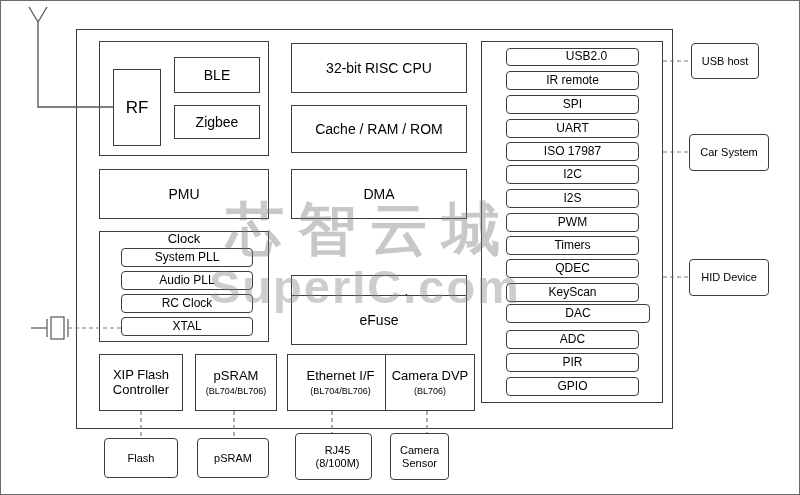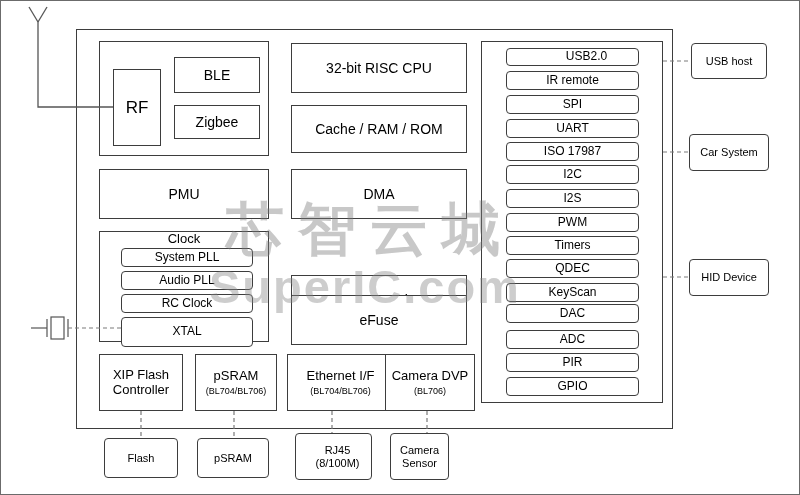--- a/index.html
+++ b/index.html
@@ -73,21 +73,21 @@
   </div>
   <div class="box rounded f12" style="left:120px; top:247px; width:132px; height:19px;">
     <span>System PLL</span>
   </div>
   <div class="box rounded f12" style="left:120px; top:270px; width:132px; height:19px;">
     <span>Audio PLL</span>
   </div>
   <div class="box rounded f12" style="left:120px; top:293px; width:132px; height:19px;">
     <span>RC Clock</span>
   </div>
-  <div class="box rounded f12" style="left:120px; top:316px; width:132px; height:30px;">
+  <div class="box rounded f12" style="left:120px; top:316px; width:132px; height:19px;">
     <span>XTAL</span>
   </div>
 
   <div class="box f14" style="left:290px; top:230px; width:176px; height:50px;margin-top:44px;">
     <span>Crypto Engine</span>
   </div>
   <div class="box f14" style="left:290px; top:294px; width:176px; height:50px;">
     <span>eFuse</span>
   </div>
 
@@ -118,21 +118,21 @@
   </div>
   <div class="box rounded f12" style="left:505px; top:235px; width:133px; height:19px;">
     <span>Timers</span>
   </div>
   <div class="box rounded f12" style="left:505px; top:258px; width:133px; height:19px;">
     <span>QDEC</span>
   </div>
   <div class="box rounded f12" style="left:505px; top:282px; width:133px; height:19px;">
     <span>KeyScan</span>
   </div>
-  <div class="box rounded f12" style="left:505px; top:303px; width:133px; height:19px;align-items:center;">
+  <div class="box rounded f12" style="left:505px; top:303px; width:144px; height:19px;align-items:center;">
     <span>DAC</span>
   </div>
   <div class="box rounded f12" style="left:505px; top:329px; width:133px; height:19px;">
     <span>ADC</span>
   </div>
   <div class="box rounded f12" style="left:505px; top:352px; width:133px; height:19px;">
     <span>PIR</span>
   </div>
   <div class="box rounded f12" style="left:505px; top:376px; width:133px; height:19px;">
     <span>GPIO</span>
@@ -147,21 +147,21 @@
   </div>
   <div class="box f13" style="left:286px; top:353px; width:107px; height:57px;">
     <span>Ethernet I/F</span>
     <span class="sub">(BL704/BL706)</span>
   </div>
   <div class="box f13" style="left:384px; top:353px; width:90px; height:57px;">
     <span>Camera DVP</span>
     <span class="sub">(BL706)</span>
   </div>
 
-  <div class="box rounded f11" style="left:690px; top:42px; width:76px; height:36px;">
+  <div class="box rounded f11" style="left:690px; top:42px; width:68px; height:36px;">
     <span>USB host</span>
   </div>
   <div class="box rounded f11" style="left:688px; top:133px; width:80px; height:37px;">
     <span>Car System</span>
   </div>
   <div class="box rounded f11" style="left:688px; top:258px; width:80px; height:37px;">
     <span>HID Device</span>
   </div>
 
   <div class="box rounded f11" style="left:103px; top:437px; width:74px; height:40px;">

